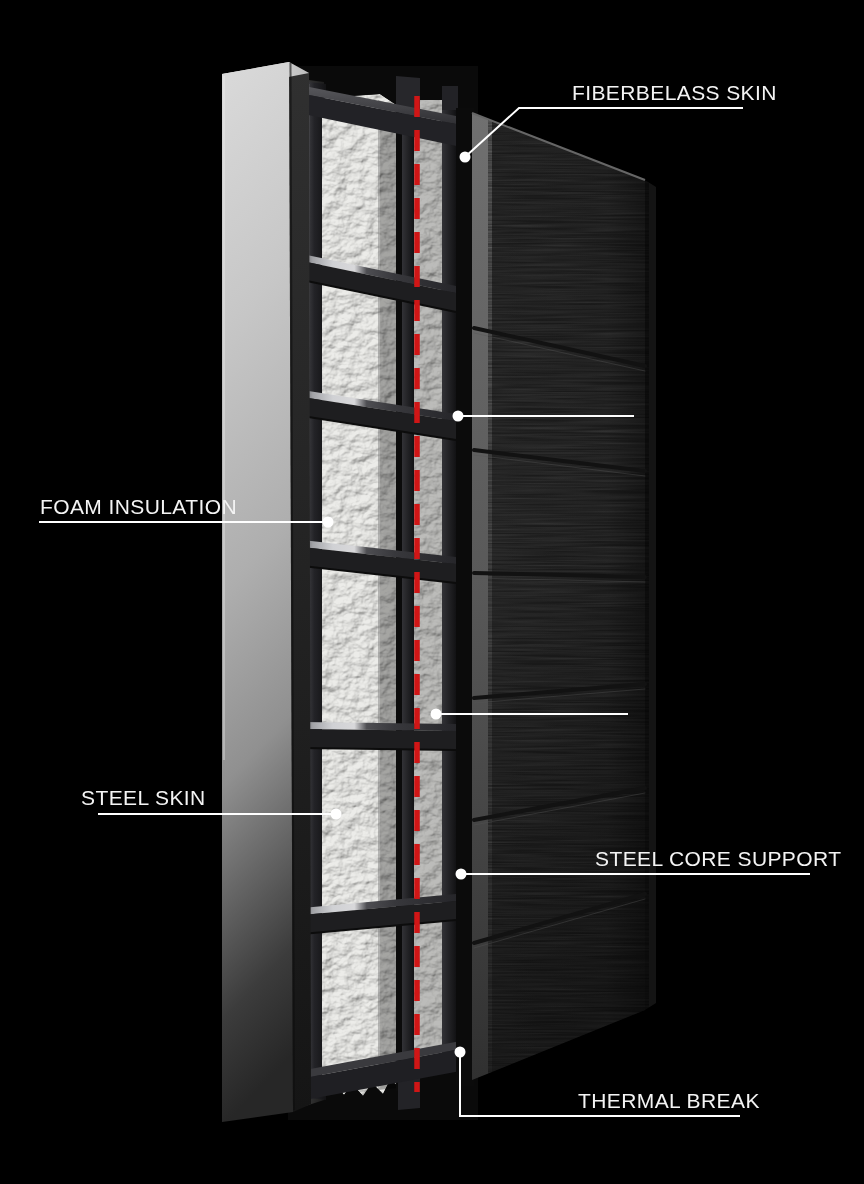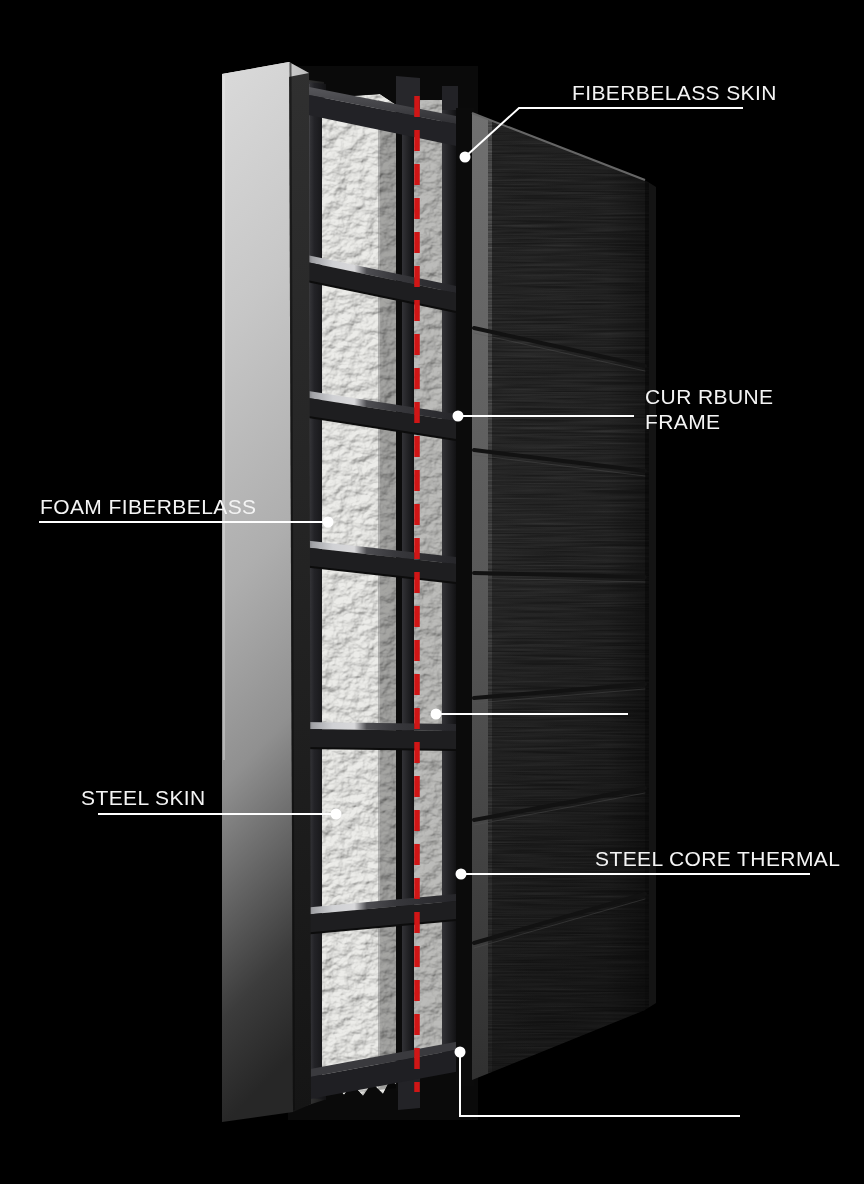--- a/index.html
+++ b/index.html
@@ -237,18 +237,17 @@
       <circle cx="461" cy="874" r="5.5" fill="#ffffff" stroke="none"></circle>
     </g>
     <g>
       <polyline points="460,1052 460,1116 740,1116"></polyline>
       <circle cx="460" cy="1052" r="5.5" fill="#ffffff" stroke="none"></circle>
     </g>
   </g>
 </svg>
 
   <div class="label" id="lbl-fiberglass">FIBERBELASS SKIN</div>
-  <div class="label" id="lbl-frame">CUR RBUNE
-FRAME</div>
-  <div class="label" id="lbl-foam">FOAM FIBERBELASS</div>
+  <div class="label" id="lbl-foam">FOAM INSULATION</div>
   <div class="label" id="lbl-steel-skin">STEEL SKIN</div>
-  <div class="label" id="lbl-steel-core">STEEL CORE THERMAL</div>
+  <div class="label" id="lbl-steel-core">STEEL CORE SUPPORT</div>
+  <div class="label" id="lbl-thermal">THERMAL BREAK</div>
 </div>
 
 </body></html>

